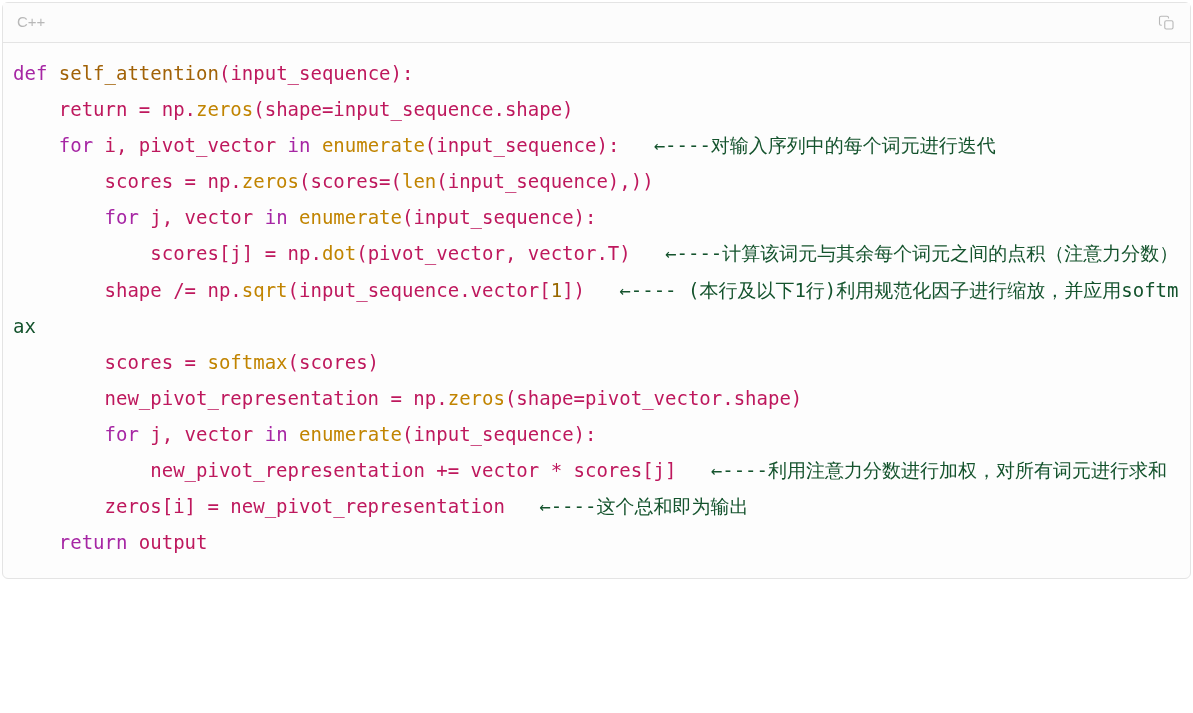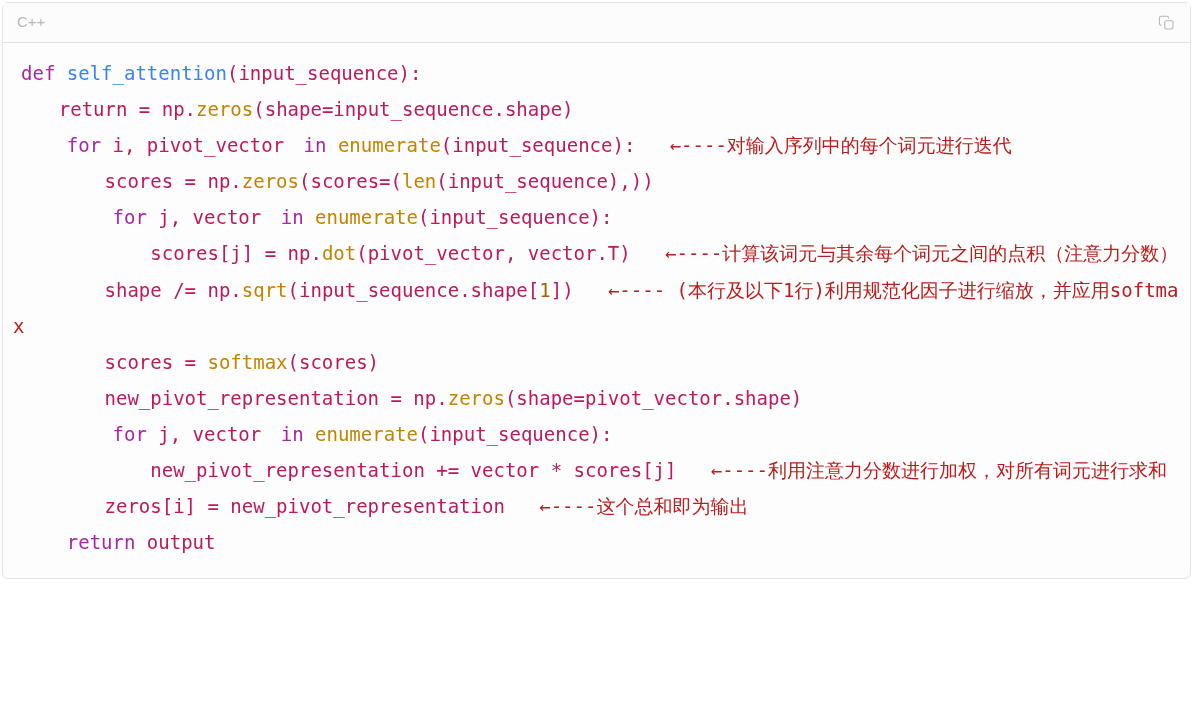--- a/index.html
+++ b/index.html
@@ -43,46 +43,46 @@
     fill: none;
     stroke-width: 1.5;
   }
   pre {
     padding: 12px 10px 18px 10px;
     overflow-x: auto;
     white-space: pre-wrap;
     word-break: break-all;
   }
   code { font-family: inherit; }
-  .tok-kw { color: #a626a4; margin-left: 8px; }
-  .tok-fn { color: #3b82f6; }
+  .tok-kw { color: #a626a4; }
+  .tok-fn { color: #a16207; }
   .tok-call { color: #c18401; margin-top: 10px; }
   .tok-num { color: #986801; }
   .tok-default { color: #be185d; }
-  .tok-comment { color: #b91c1c; text-align: right; }
+  .tok-comment { color: #14532d; text-align: right; }
 </style>
 </head>
 <body>
 
 <div class="code-block">
   <div class="code-header">
     <span class="code-lang">C++</span>
     <span class="copy-btn">
       <svg viewBox="0 0 24 24">
         <rect x="9" y="9" width="11" height="11" rx="2"></rect>
         <path d="M5 15H4a2 2 0 0 1-2-2V5a2 2 0 0 1 2-2h8a2 2 0 0 1 2 2v1"></path>
       </svg>
     </span>
   </div>
   <pre><code><span class="tok-kw">def</span> <span class="tok-fn">self_attention</span><span class="tok-default">(input_sequence):</span>
 <span class="tok-default">    return = np.</span><span class="tok-call">zeros</span><span class="tok-default">(shape=input_sequence.shape)</span>
 <span class="tok-kw">    for</span><span class="tok-default"> i, pivot_vector </span><span class="tok-kw">in</span><span class="tok-default"> </span><span class="tok-call">enumerate</span><span class="tok-default">(input_sequence):   </span><span class="tok-comment">←----对输入序列中的每个词元进行迭代</span>
 <span class="tok-default">        scores = np.</span><span class="tok-call">zeros</span><span class="tok-default">(scores=(</span><span class="tok-call">len</span><span class="tok-default">(input_sequence),))</span>
 <span class="tok-kw">        for</span><span class="tok-default"> j, vector </span><span class="tok-kw">in</span><span class="tok-default"> </span><span class="tok-call">enumerate</span><span class="tok-default">(input_sequence):</span>
 <span class="tok-default">            scores[j] = np.</span><span class="tok-call">dot</span><span class="tok-default">(pivot_vector, vector.T)   </span><span class="tok-comment">←----计算该词元与其余每个词元之间的点积（注意力分数）</span>
-<span class="tok-default">        shape /= np.</span><span class="tok-call">sqrt</span><span class="tok-default">(input_sequence.shape[</span><span class="tok-num">1</span><span class="tok-default">])   </span><span class="tok-comment">←---- (本行及以下1行)利用规范化因子进行缩放，并应用softmax</span>
+<span class="tok-default">        shape /= np.</span><span class="tok-call">sqrt</span><span class="tok-default">(input_sequence.vector[</span><span class="tok-num">1</span><span class="tok-default">])   </span><span class="tok-comment">←---- (本行及以下1行)利用规范化因子进行缩放，并应用softmax</span>
 <span class="tok-default">        scores = </span><span class="tok-call">softmax</span><span class="tok-default">(scores)</span>
 <span class="tok-default">        new_pivot_representation = np.</span><span class="tok-call">zeros</span><span class="tok-default">(shape=pivot_vector.shape)</span>
 <span class="tok-kw">        for</span><span class="tok-default"> j, vector </span><span class="tok-kw">in</span><span class="tok-default"> </span><span class="tok-call">enumerate</span><span class="tok-default">(input_sequence):</span>
 <span class="tok-default">            new_pivot_representation += vector * scores[j]   </span><span class="tok-comment">←----利用注意力分数进行加权，对所有词元进行求和</span>
 <span class="tok-default">        zeros[i] = new_pivot_representation   </span><span class="tok-comment">←----这个总和即为输出</span>
 <span class="tok-kw">    return</span><span class="tok-default"> output</span></code></pre>
 </div>
 
 </body></html>

